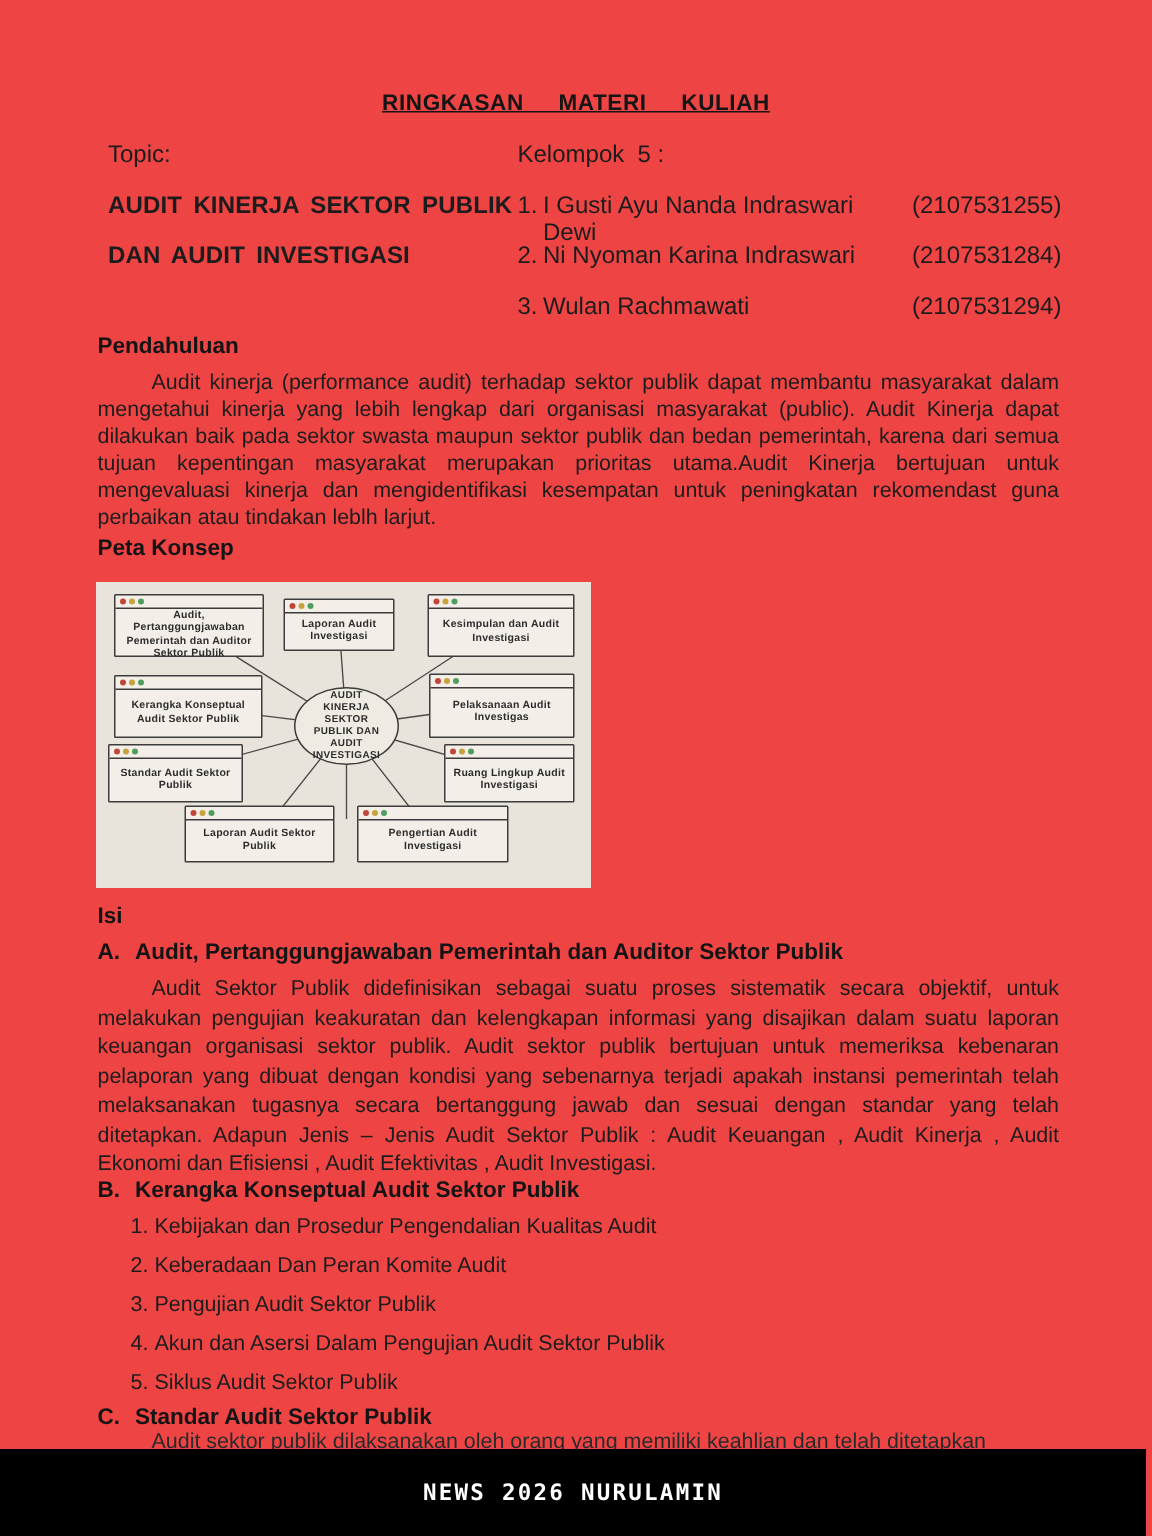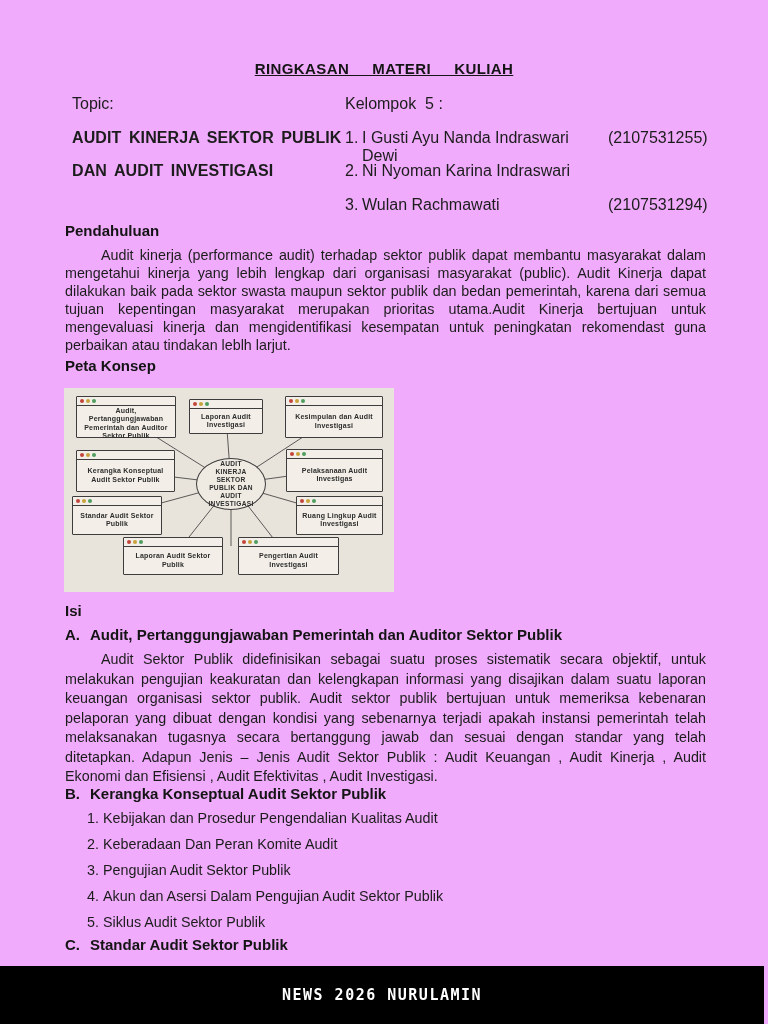--- a/index.html
+++ b/index.html
@@ -1,21 +1,21 @@
 <!DOCTYPE html>
 <html><head>
 <meta charset="utf-8">
 <style>
   * { margin: 0; padding: 0; box-sizing: border-box; }
   html, body { background: #ffffff; }
   .page {
     position: relative;
     width: 768px;
     height: 1024px;
-    background: #f0abfc;
+    background: #ef4444;
     overflow: hidden;
     font-family: "Liberation Sans", sans-serif;
     color: #1c1c1c;
   }
 
   
   .doc-title {
     position: absolute;
     top: 60px; left: 0; width: 768px;
     text-align: center;
@@ -189,20 +189,21 @@
     <div class="member-row">
       <span class="member-num">1.</span>
       <span class="member-name">I Gusti Ayu Nanda Indraswari Dewi</span>
       <span class="member-nim">(2107531255)</span>
     </div>
 
     <div class="info-left-bold">DAN AUDIT INVESTIGASI</div>
     <div class="member-row">
       <span class="member-num">2.</span>
       <span class="member-name">Ni Nyoman Karina Indraswari</span>
+      <span class="member-nim">(2107531284)</span>
     </div>
 
     <div></div>
     <div class="member-row">
       <span class="member-num">3.</span>
       <span class="member-name">Wulan Rachmawati</span>
       <span class="member-nim">(2107531294)</span>
     </div>
   </div>
 
@@ -337,18 +338,19 @@
       <span class="li-num">5.</span>
       <span>Siklus Audit Sektor Publik</span>
     </div>
   </div>
 
   <div class="section-heading" style="top:936px">
     <span class="section-letter">C.</span>
     <span>Standar Audit Sektor Publik</span>
   </div>
 
+  <div class="clipped-line">Audit sektor publik dilaksanakan oleh orang yang memiliki keahlian dan telah ditetapkan</div>
 
   <div class="footer-bar">
     <span class="footer-text">NEWS 2026 NURULAMIN</span>
   </div>
 
 </div>
 
 </body></html>

